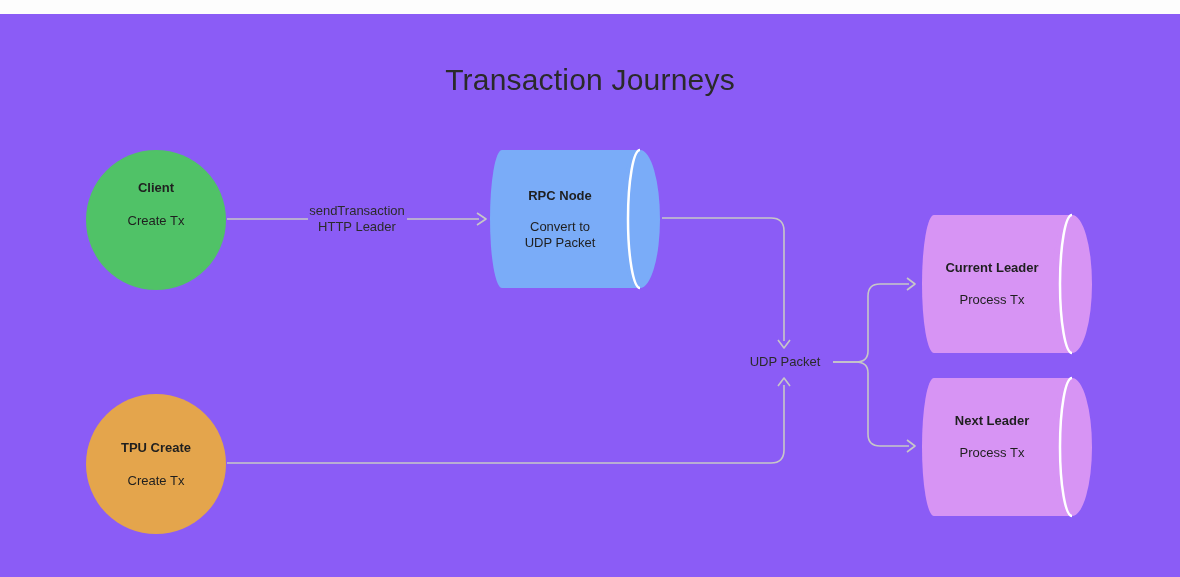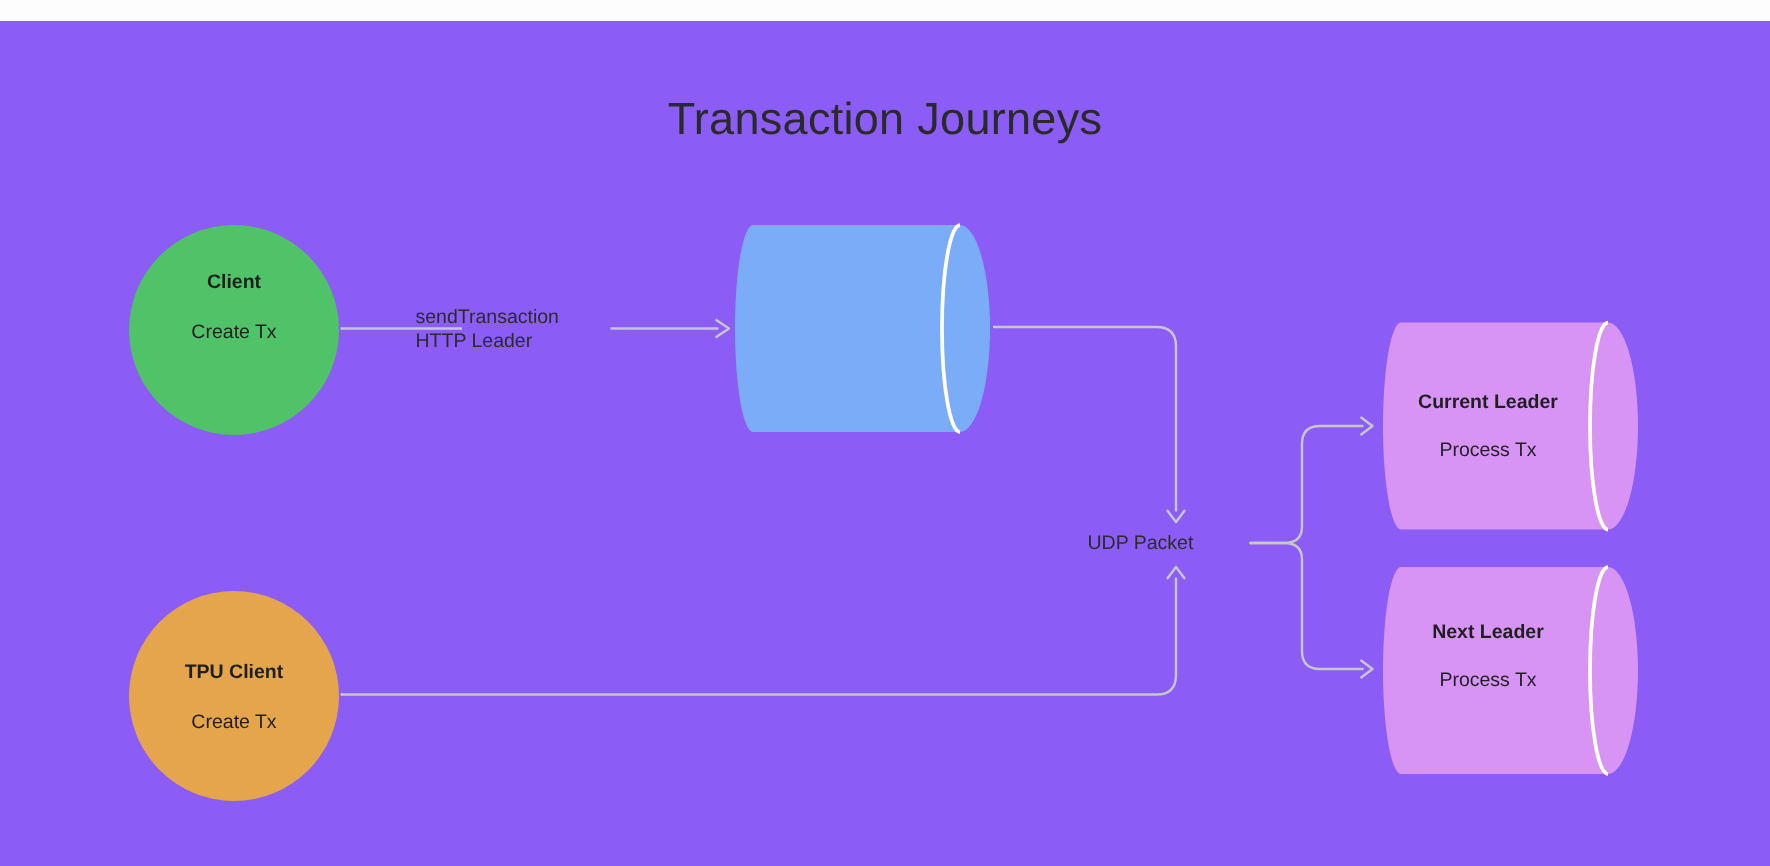--- a/index.html
+++ b/index.html
@@ -50,21 +50,21 @@
   .node-subtitle {
     font-size: 13px;
     font-weight: 400;
     line-height: 16px;
   }
   .gap18 { gap: 18px; }
   .gap17 { gap: 17px; }
   .gap16 { gap: 16px; }
   .edge-label {
     position: absolute;
-    text-align: left;
+    text-align: center;
     font-size: 13px;
     font-weight: 400;
     color: #2b2b2b;
     line-height: 16px;
   }
   .sub-line { display: block; }
 </style>
 </head>
 <body>
 
@@ -115,24 +115,31 @@
   </svg>
 
   <div class="page-title">Transaction Journeys</div>
 
   <div class="node-label gap18" style="left:86px; top:120px; width:140px; height:140px;">
     <span class="node-title">Client</span>
     <span class="node-subtitle">Create Tx</span>
   </div>
 
   <div class="node-label gap18" style="left:86px; top:380px; width:140px; height:140px;">
-    <span class="node-title">TPU Client</span>
+    <span class="node-title">TPU Create</span>
     <span class="node-subtitle">Create Tx</span>
   </div>
 
+  <div class="node-label gap16" style="left:490px; top:136px; width:170px; height:138px; padding-right:30px; box-sizing:border-box;">
+    <span class="node-title">RPC Node</span>
+    <span class="node-subtitle">
+      <span class="sub-line">Convert to</span>
+      <span class="sub-line">UDP Packet</span>
+    </span>
+  </div>
 
   <div class="node-label gap17" style="left:922px; top:201px; width:170px; height:138px; padding-right:30px; box-sizing:border-box;">
     <span class="node-title">Current Leader</span>
     <span class="node-subtitle">Process Tx</span>
   </div>
 
   <div class="node-label gap17" style="left:922px; top:364px; width:170px; height:118px; padding-right:30px; box-sizing:border-box;">
     <span class="node-title">Next Leader</span>
     <span class="node-subtitle">Process Tx</span>
   </div>

